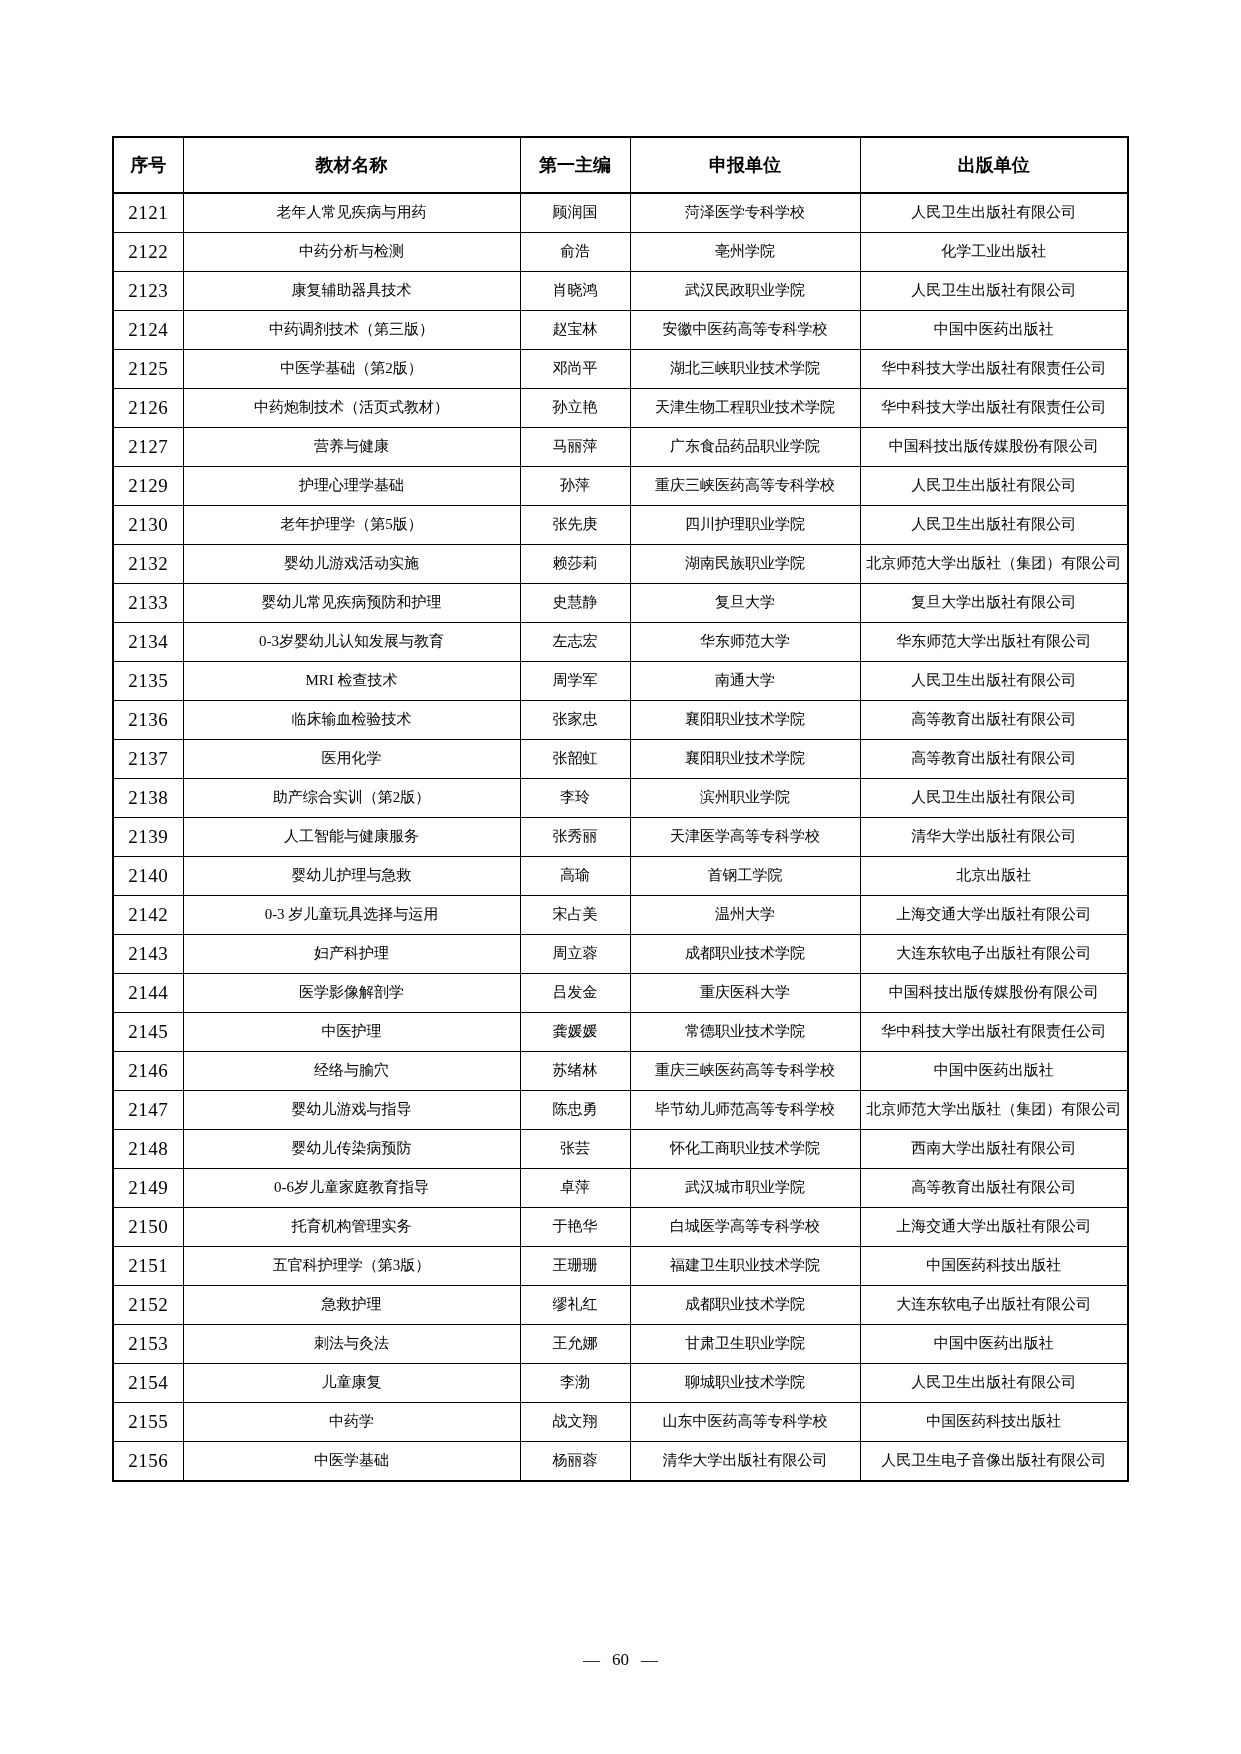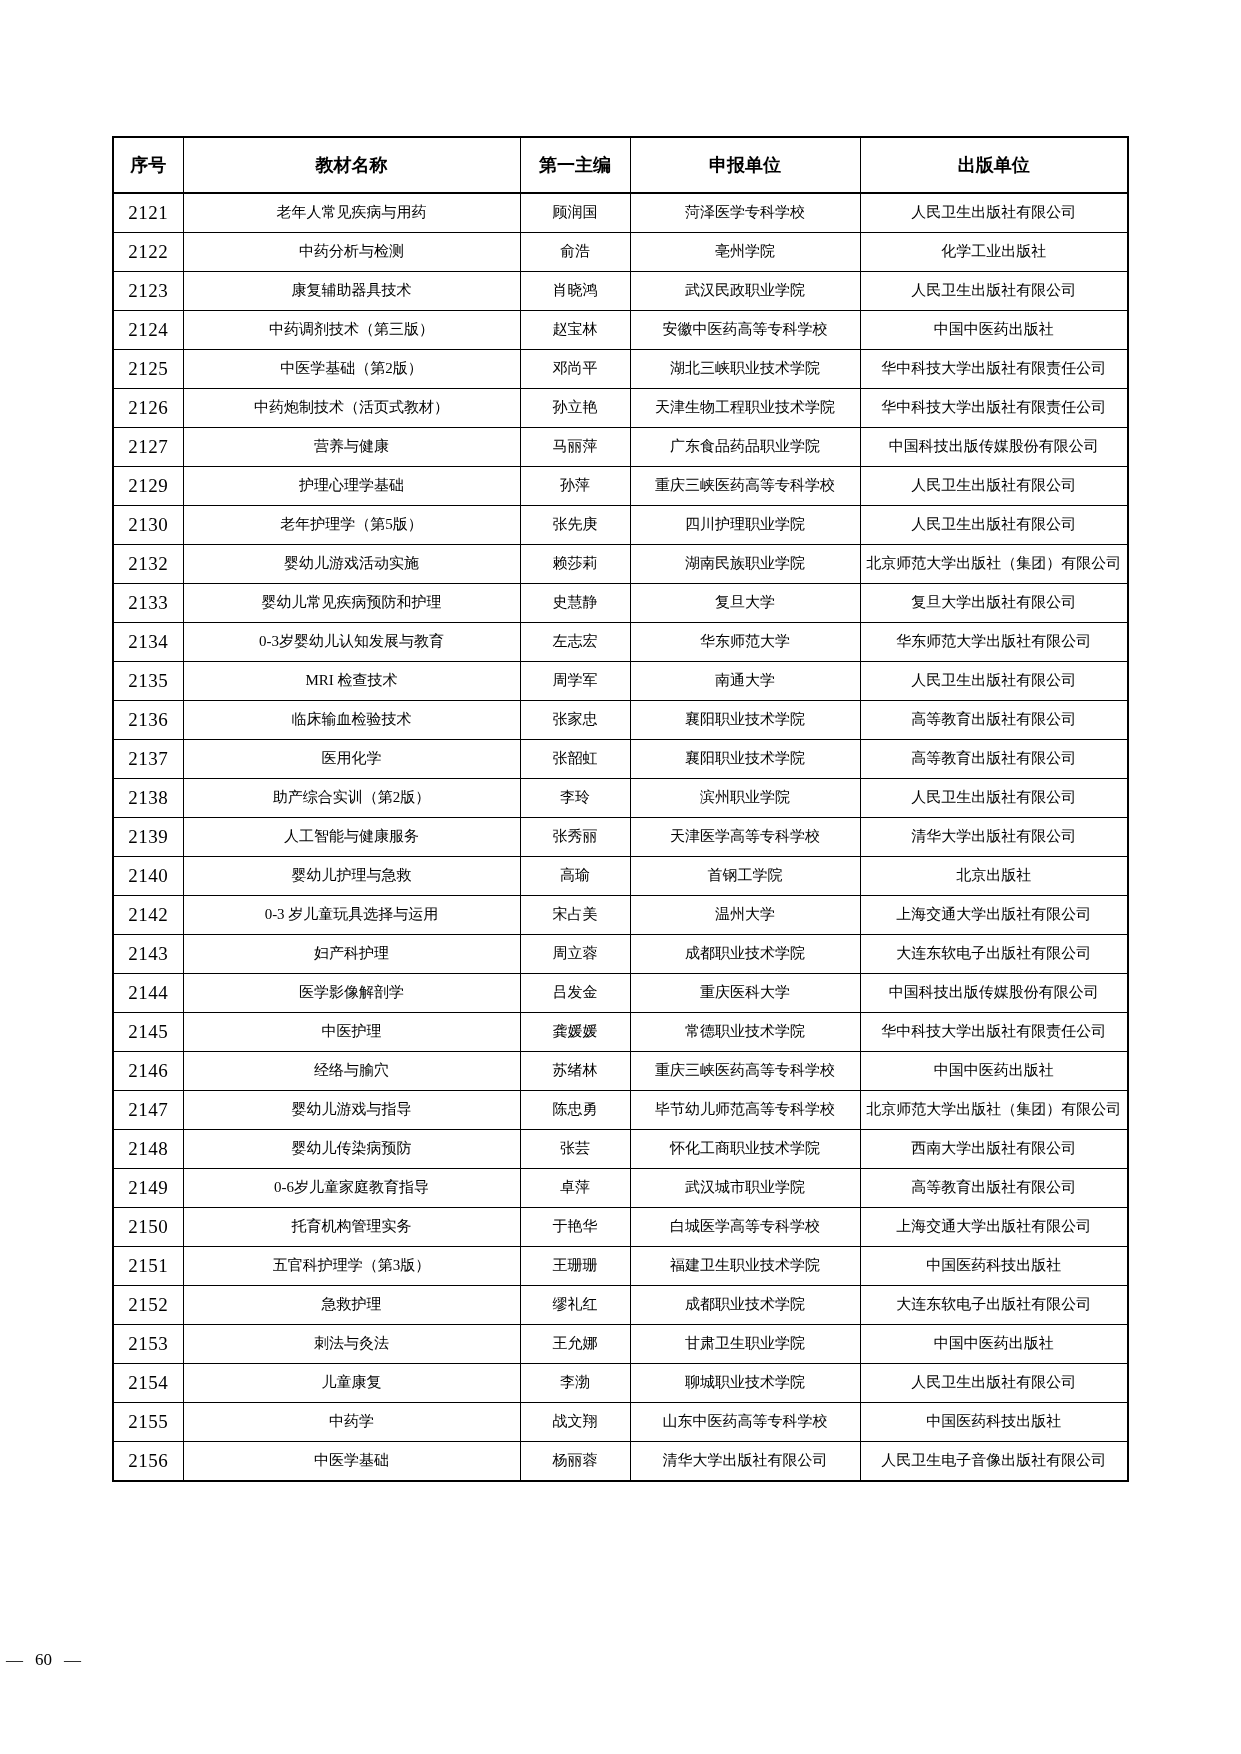--- a/index.html
+++ b/index.html
@@ -44,20 +44,21 @@
   }
   .doc-table tbody td:first-child {
     font-size: 19px;
     letter-spacing: 0.5px;
   }
   .page-footer {
     position: absolute;
     top: 1650px;
     left: 0;
     width: 100%;
+    text-align: center;
     font-size: 17px;
     color: #000;
   }
   .page-footer span { margin: 0 6px; }
 </style>
 </head>
 <body>
 
 <table class="doc-table">
   <colgroup>

